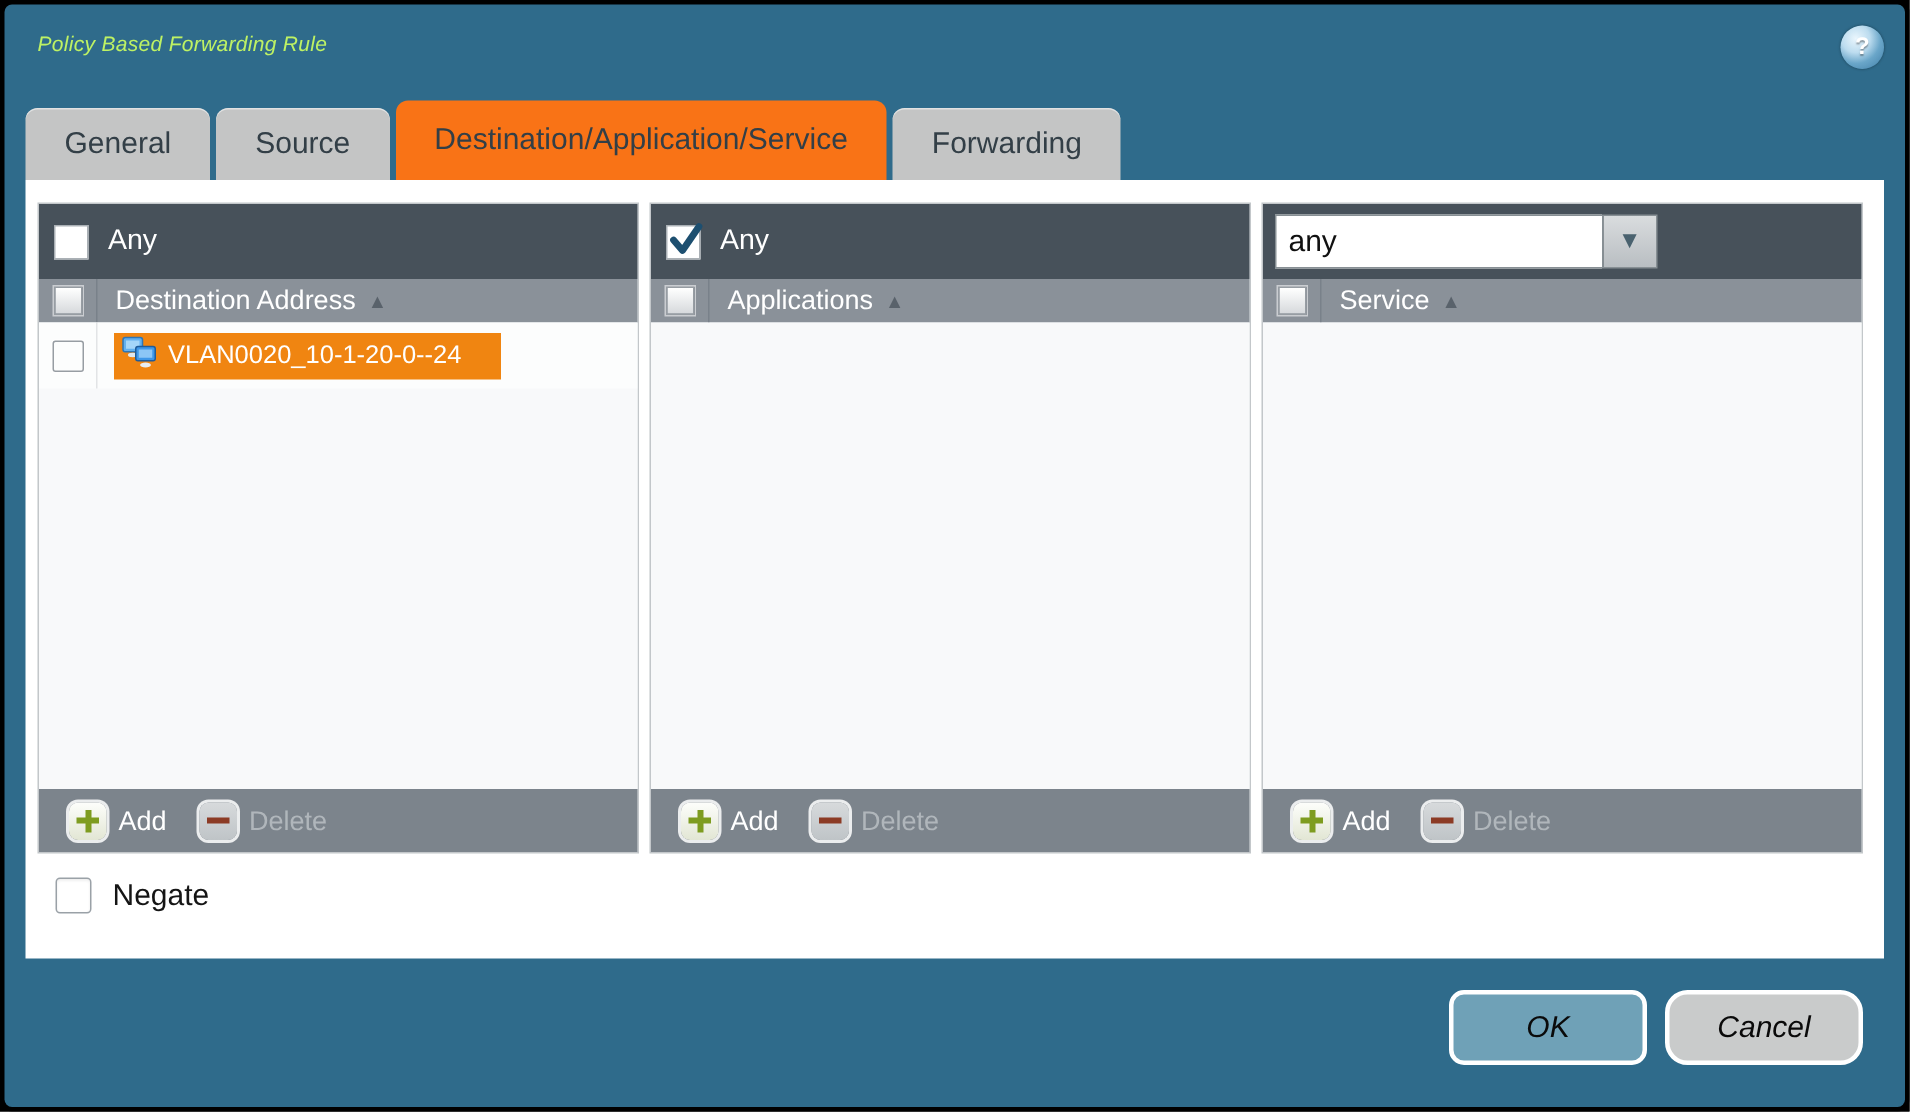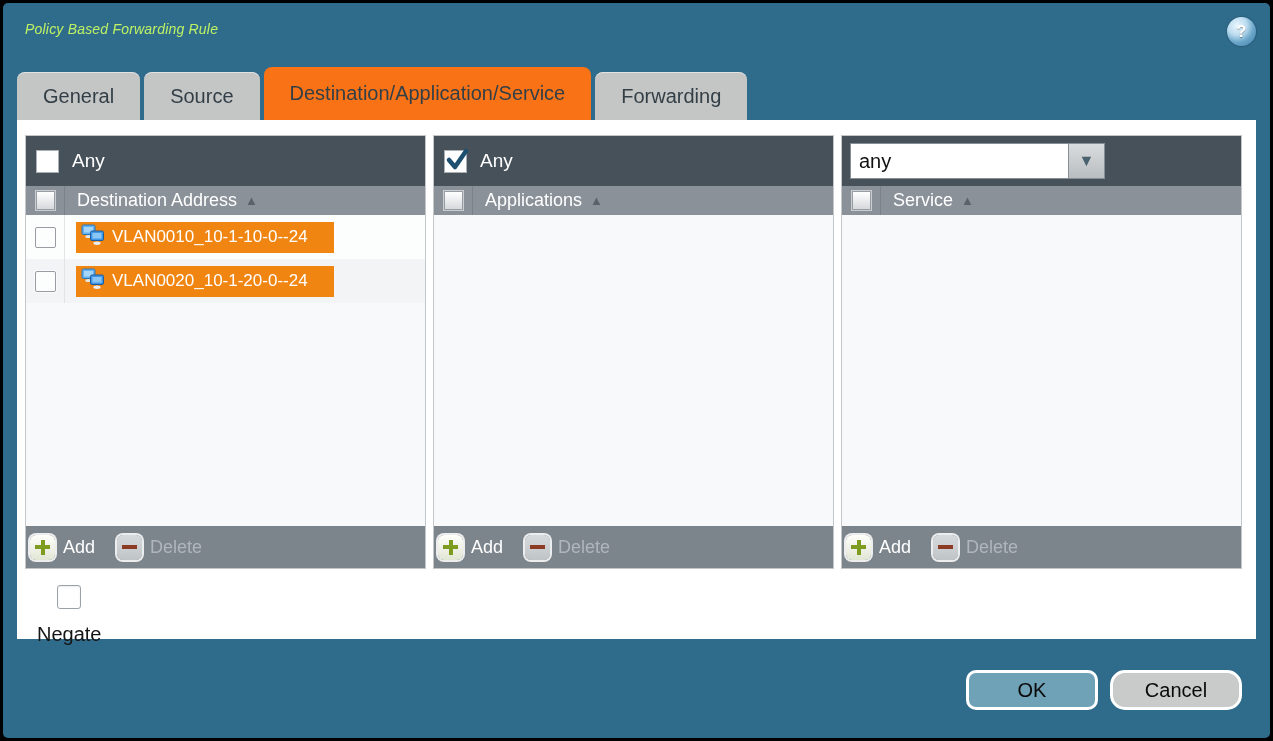--- a/index.html
+++ b/index.html
@@ -24,21 +24,21 @@
   .content{position:absolute;left:14px;right:14px;top:117px;bottom:99px;background:#ffffff;}
   .panels{position:absolute;left:8px;top:15px;display:flex;gap:7px;}
   .panel{width:401px;height:434px;display:flex;flex-direction:column;border:1px solid #c3c7ca;background:#f8f9fa;box-sizing:border-box;}
   .panel-top{height:50px;background:#47515a;display:flex;align-items:center;padding:0 0 0 10px;flex:0 0 auto;}
   .panel-top .any-label{color:#fff;font-size:19px;margin-left:13px;}
   .colhead{height:29px;background:#8a9199;display:flex;align-items:center;flex:0 0 auto;}
   .colhead .cbcell{width:38px;display:flex;justify-content:center;align-items:center;align-self:stretch;border-right:1px solid #79818a;}
   .colhead .label{color:#fff;font-size:18px;margin-left:12px;display:flex;align-items:center;}
   .sort{color:#59626b;font-size:13px;margin-left:8px;line-height:1;}
   .panel-body{flex:1 1 auto;background:#f8f9fa;overflow:hidden;}
-  .panel-footer{height:42px;background:#7c848c;display:flex;align-items:center;padding-left:4px;gap:22px;flex:0 0 auto;}
+  .panel-footer{height:42px;background:#7c848c;display:flex;align-items:center;padding-left:20px;gap:22px;flex:0 0 auto;}
 
   
   .cb{box-sizing:border-box;background:#fff;border:1px solid #aab0b5;position:relative;}
   .cb.big{width:23px;height:23px;}
   .cb.small{width:19px;height:19px;background:linear-gradient(#ffffff,#d6d9dc);border:1px solid #979da3;box-shadow:0 0 0 1px rgba(255,255,255,.55);}
   .cb.row{width:21px;height:21px;background:linear-gradient(#ffffff,#d6d9dc);border:1px solid #979da3;box-shadow:0 0 0 1px rgba(255,255,255,.55);border-radius:2px;}
   .cb.plain{width:24px;height:24px;border:1px solid #9aa1a7;border-radius:3px;box-shadow:inset 0 1px 2px rgba(0,0,0,.08);}
   .cb svg{position:absolute;left:-2px;top:-5px;}
 
   
@@ -61,26 +61,26 @@
   .ftbtn.disabled{cursor:default;}
   .ftbtn.disabled .txt{color:#b0b6bb;}
 
   
   .dropdown{display:flex;margin-left:-2px;}
   .dropdown input{width:218px;height:36px;border:1px solid #878f94;border-right:none;font-size:20px;padding:0 0 0 8px;color:#111;font-family:"Liberation Sans",sans-serif;box-sizing:border-box;outline:none;}
   .dropdown .dbtn{width:37px;height:36px;background:linear-gradient(#d9dcde,#b9bec2);border:1px solid #878f94;box-sizing:border-box;display:flex;align-items:center;justify-content:center;cursor:pointer;}
   .dropdown .dbtn span{color:#4a626f;font-size:16px;line-height:1;}
 
   
-  .negate{position:absolute;left:20px;top:465px;display:flex;align-items:center;gap:14px;flex-direction:column;}
+  .negate{position:absolute;left:20px;top:465px;display:flex;align-items:center;gap:14px;}
   .negate .lbl{font-size:20px;color:#151515;}
 
   
-  .btn{position:absolute;bottom:28px;height:40px;width:132px;border-radius:10px;border:3px solid #ffffff;
-       font-size:20px;color:#0a0a0a;display:flex;align-items:center;justify-content:center;cursor:pointer;box-sizing:border-box;}
+  .btn{position:absolute;bottom:28px;height:50px;width:132px;border-radius:10px;border:3px solid #ffffff;
+       font-size:20px;color:#0a0a0a;display:flex;align-items:center;justify-content:center;cursor:pointer;box-sizing:border-box;font-style:italic;}
   .btn.ok{right:172px;background:#6fa1b7;}
   .btn.cancel{right:28px;background:#c9cbcb;border-radius:15px;}
 </style>
 </head>
 <body>
 
 <div class="window">
   <div class="frame">
 
     <div class="title">Policy Based Forwarding Rule</div>
@@ -106,38 +106,20 @@
           <div class="colhead">
             <div class="cbcell">
               <div class="cb small"></div>
             </div>
             <span class="label">
               <span>Destination Address</span>
               <span class="sort">▲</span>
             </span>
           </div>
           <div class="panel-body">
-            <div class="row">
-              <div class="cbcell">
-                <div class="cb row"></div>
-              </div>
-              <div class="chip">
-                <span class="neticon">
-                  <svg width="24" height="22" viewBox="0 0 24 22">
-                    <rect x="1" y="1" width="13" height="9.5" rx="1.5" fill="#63b1f0" stroke="#2f76b5"></rect>
-                    <rect x="3" y="3" width="9" height="5.5" fill="#a5d6fa"></rect>
-                    <ellipse cx="7.5" cy="12.6" rx="3.2" ry="1.5" fill="#dfe7ee"></ellipse>
-                    <rect x="9.5" y="7" width="13" height="9.5" rx="1.5" fill="#3f97e8" stroke="#1f5c9b"></rect>
-                    <rect x="11.5" y="9" width="9" height="5.5" fill="#8cc6f6"></rect>
-                    <ellipse cx="16" cy="19.3" rx="3.6" ry="1.7" fill="#e8eef3"></ellipse>
-                  </svg>
-                </span>
-                <span>VLAN0010_10-1-10-0--24</span>
-              </div>
-            </div>
             <div class="row">
               <div class="cbcell">
                 <div class="cb row"></div>
               </div>
               <div class="chip">
                 <span class="neticon">
                   <svg width="24" height="22" viewBox="0 0 24 22">
                     <rect x="1" y="1" width="13" height="9.5" rx="1.5" fill="#63b1f0" stroke="#2f76b5"></rect>
                     <rect x="3" y="3" width="9" height="5.5" fill="#a5d6fa"></rect>
                     <ellipse cx="7.5" cy="12.6" rx="3.2" ry="1.5" fill="#dfe7ee"></ellipse>

